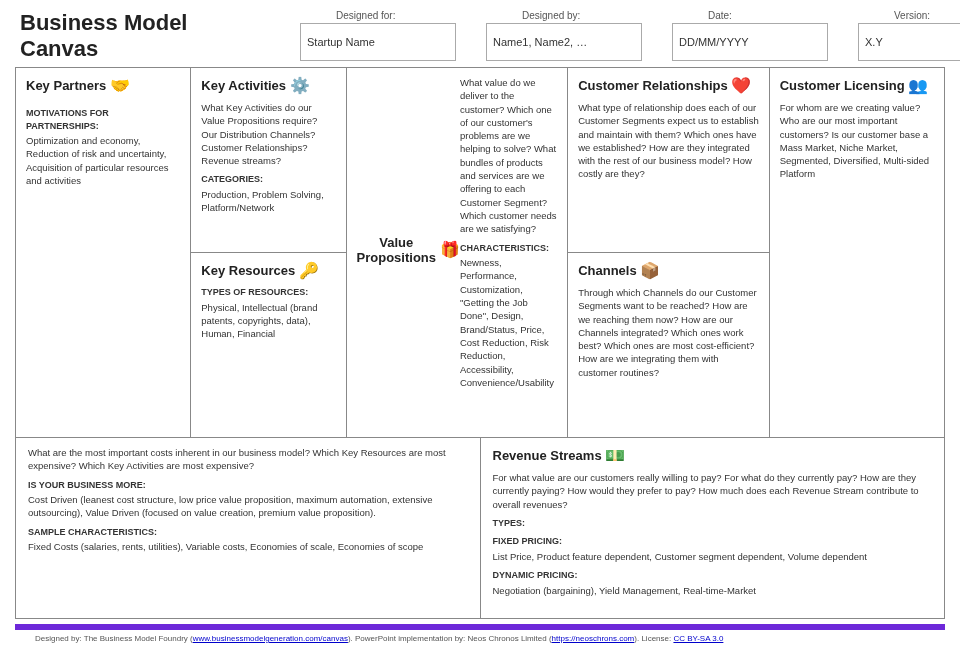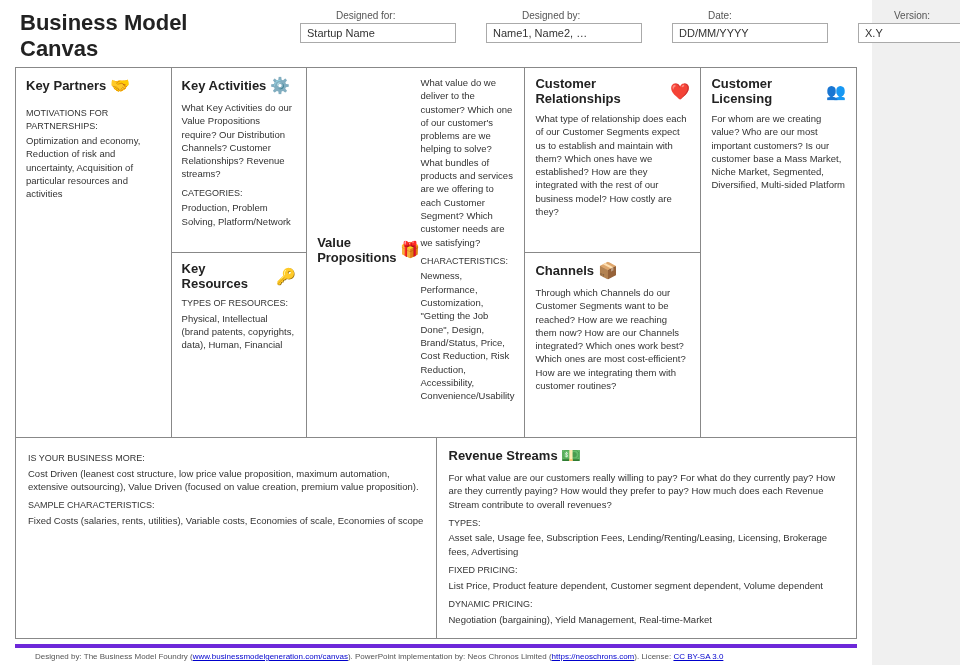--- a/index.html
+++ b/index.html
@@ -1,25 +1,25 @@
 <!DOCTYPE html>
 <html><head>
   <meta charset="utf-8">
   <style>
     * { box-sizing: border-box; margin: 0; padding: 0; }
     body { font-family: Arial, sans-serif; background: #f0f0f0; width: 960px; min-height: 665px; }
-    .page { background: white; width: 872px; min-height: 665px; padding: 0; }
+    .page { background: white; width: 960px; min-height: 665px; padding: 0; }
     
     
     .header { display: flex; align-items: flex-start; padding: 10px 20px 5px 20px; gap: 20px; }
     .title { font-size: 22px; font-weight: bold; color: #222; min-width: 200px; }
     .meta-fields { display: flex; gap: 30px; flex: 1; align-items: flex-start; margin-left: 60px; }
     .meta-group { display: flex; flex-direction: column; gap: 2px; }
     .meta-label { font-size: 10px; color: #555; padding-left: 36px; }
-    .meta-input { border: 1px solid #aaa; padding: 3px 6px; font-size: 11px; min-width: 120px; color: #333; }
+    .meta-input { border: 1px solid #aaa; padding: 12px 6px; font-size: 11px; min-width: 120px; color: #333; }
 
     
     .canvas-grid { border: 1.5px solid #888; margin: 0 15px 5px 15px; display: flex; flex-direction: column; }
     
     
     .top-section { display: flex; border-bottom: 1.5px solid #888; min-height: 370px; }
 
     
     .col-key-partners { flex: 1; border-right: 1.5px solid #888; padding: 8px 10px; display: flex; flex-direction: column; }
     
@@ -38,30 +38,30 @@
     
     
     .col-segments { flex: 1; padding: 8px 10px; display: flex; flex-direction: column; }
 
     
     .bottom-section { display: flex; min-height: 180px; }
     .col-cost { flex: 1; border-right: 1.5px solid #888; padding: 8px 12px; }
     .col-revenue { flex: 1; padding: 8px 12px; }
 
     
-    .section-title { font-size: 13px; font-weight: bold; color: #222; margin-bottom: 6px; display: flex; align-items: center; gap: 4px; }
+    .section-title { font-size: 13px; font-weight: bold; color: #222; margin-bottom: 6px; display: flex; align-items: center; gap: 4px; text-align: center; }
     .section-title .icon { font-size: 16px; }
     
     
     .section-body { font-size: 9.5px; color: #333; line-height: 1.4; }
     .section-body p { margin-bottom: 4px; }
-    .section-body .cat-label { font-weight: normal; font-size: 9px; text-transform: uppercase; margin-top: 6px; margin-bottom: 2px; }
-
-    
-    .footer { padding: 4px 20px; font-size: 8px; color: #555; border-top: 4px solid #6d28d9; margin: 0 15px; }
+    .section-body .cat-label { font-weight: bold; font-size: 9px; text-transform: uppercase; margin-top: 6px; margin-bottom: 2px; }
+
+    
+    .footer { padding: 4px 20px; font-size: 8px; color: #555; border-top: 6px solid #6d28d9; margin: 0 15px; }
     .footer a { color: #0000cc; }
   </style>
 </head>
 <body>
 
 <div class="page">
 
   <div class="header">
     <div class="title">Business Model Canvas</div>
     <div class="meta-fields">
@@ -169,36 +169,36 @@
           <p>For whom are we creating value? Who are our most important customers? Is our customer base a Mass Market, Niche Market, Segmented, Diversified, Multi-sided Platform</p>
         </div>
       </div>
 
     </div>
 
     <div class="bottom-section">
 
       <div class="col-cost">
         <div class="section-body">
+          <p>What are the most important costs inherent in our business model? Which Key Resources are most expensive? Which Key Activities are most expensive?</p>
           <p class="cat-label">IS YOUR BUSINESS MORE:</p>
           <p>Cost Driven (leanest cost structure, low price value proposition, maximum automation, extensive outsourcing), Value Driven (focused on value creation, premium value proposition).</p>
           <p class="cat-label">SAMPLE CHARACTERISTICS:</p>
           <p>Fixed Costs (salaries, rents, utilities), Variable costs, Economies of scale, Economies of scope</p>
         </div>
       </div>
 
       <div class="col-revenue">
         <div class="section-title">
           <span>Revenue Streams</span>
           <span class="icon">💵</span>
         </div>
         <div class="section-body">
           <p>For what value are our customers really willing to pay? For what do they currently pay? How are they currently paying? How would they prefer to pay? How much does each Revenue Stream contribute to overall revenues?</p>
           <p class="cat-label">TYPES:</p>
-          <p>Asset sale, Usage fee, Subscription Fees, Lending/Renting/Leasing, Licensing, Brokerage fees, Advertising</p>
           <p class="cat-label">FIXED PRICING:</p>
           <p>List Price, Product feature dependent, Customer segment dependent, Volume dependent</p>
           <p class="cat-label">DYNAMIC PRICING:</p>
           <p>Negotiation (bargaining), Yield Management, Real-time-Market</p>
         </div>
       </div>
 
     </div>
   </div>
 

